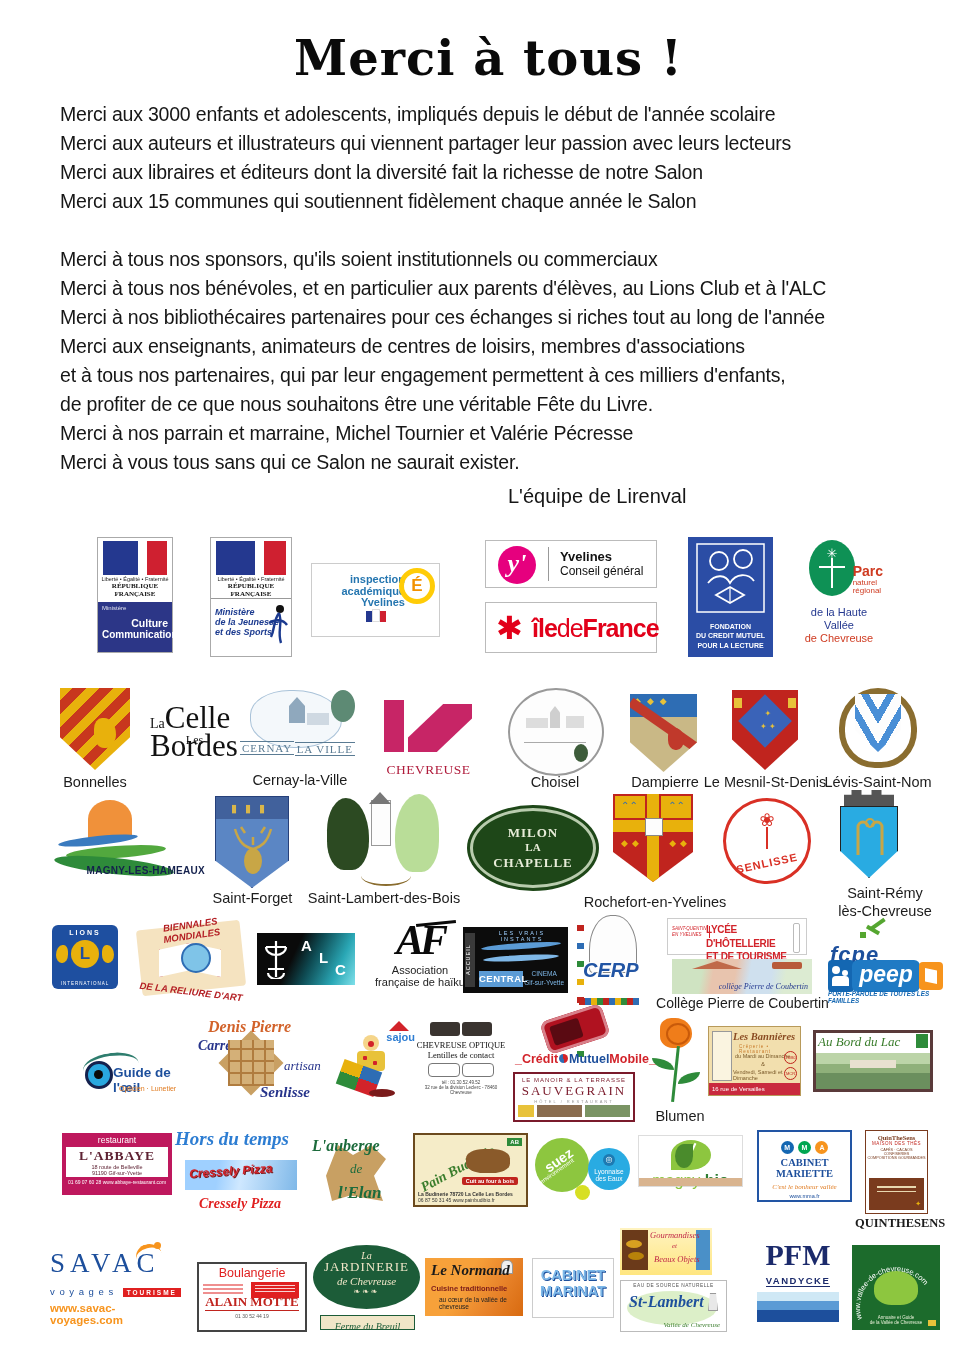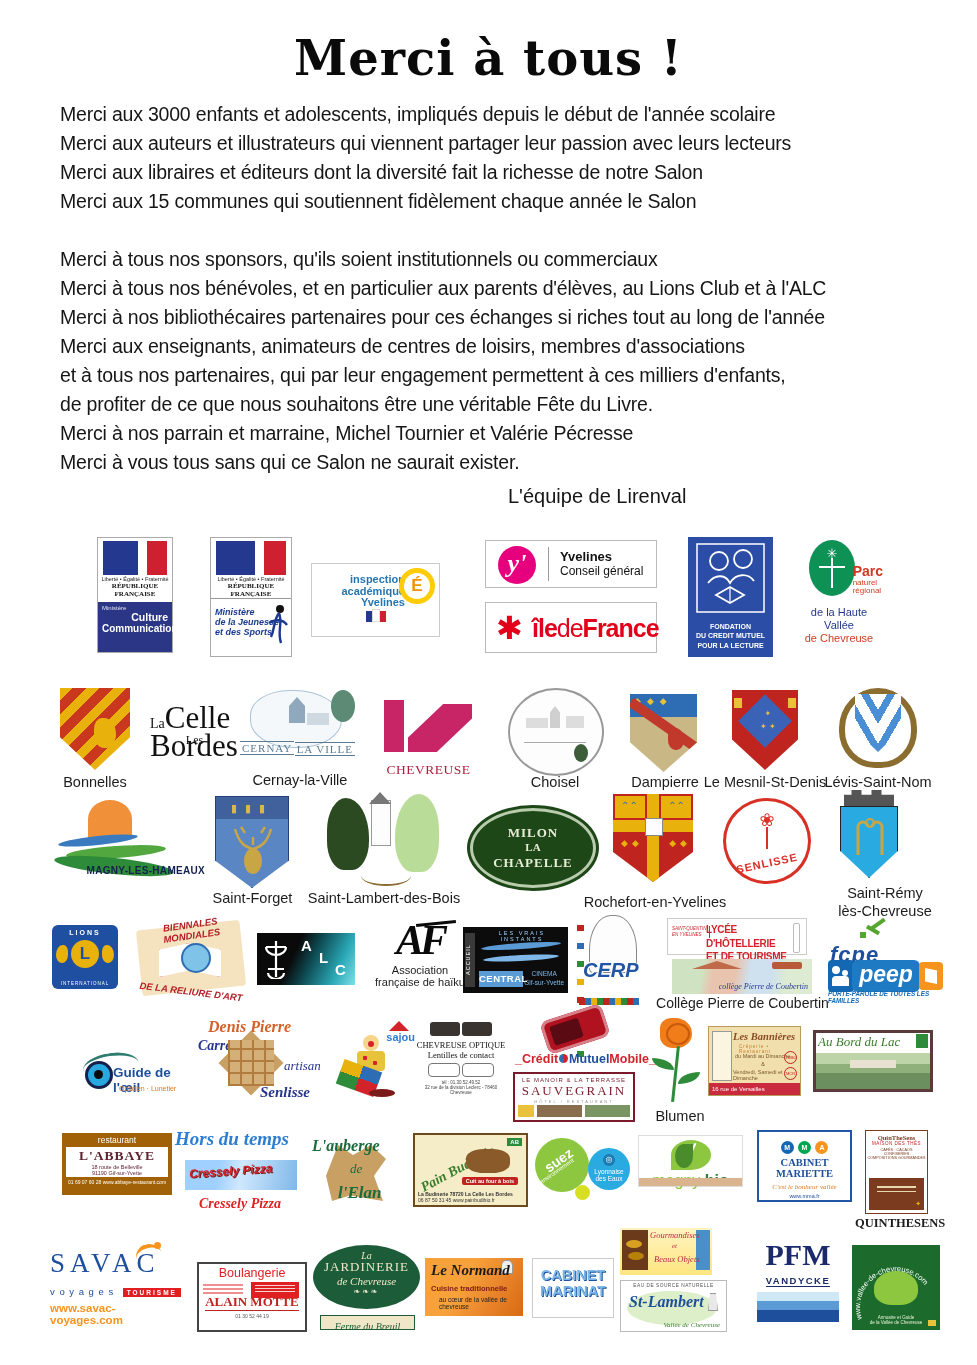--- a/index.html
+++ b/index.html
@@ -48,21 +48,21 @@
   <div class="ab tline" style="top:422px">Merci à nos parrain et marraine, Michel Tournier et Valérie Pécresse</div>
   <div class="ab tline" style="top:451px">Merci à vous tous sans qui ce Salon ne saurait exister.</div>
   <div class="ab sig" style="left:508px;top:485px">L'équipe de Lirenval</div>
 
   <div class="ab gov" style="left:97px;top:537px;width:76px;height:116px">
     <div class="marianne"></div>
     <div class="motto">Liberté • Égalité • Fraternité</div>
     <div class="repf">RÉPUBLIQUE FRANÇAISE</div>
     <div class="cultblue">
       <div style="font-size:6px;opacity:.85">Ministère</div>
-      <div style="font-size:10.5px;font-weight:bold;text-align:right;">Culture</div>
+      <div style="font-size:10.5px;font-weight:bold;text-align:right;margin-top:6px">Culture</div>
       <div style="font-size:10px;font-weight:bold">Communication</div>
     </div>
   </div>
 
   <div class="ab gov" style="left:210px;top:537px;width:82px;height:120px">
     <div class="marianne"></div>
     <div class="motto">Liberté • Égalité • Fraternité</div>
     <div class="repf">RÉPUBLIQUE FRANÇAISE</div>
     <div style="position:absolute;left:0;right:0;bottom:0;height:58px;border-top:1px solid #999;color:#1b3a8f;font-weight:bold;font-style:italic;text-align:left;padding:8px 4px 0 4px;box-sizing:border-box">
       <svg width="26" height="44" viewBox="0 0 26 44" style="position:absolute;right:2px;top:4px">
@@ -452,21 +452,21 @@
   </div>
 
   <div class="ab" style="left:813px;top:1030px;width:120px;height:62px;border:3px solid #5a3a3a;box-sizing:border-box;background:#fff">
     <div style="position:absolute;left:2px;top:1px;color:#3a7d2c;font-style:italic;font-family:'Liberation Serif',serif;font-size:13px">Au Bord du Lac</div>
     <div style="position:absolute;right:2px;top:1px;width:12px;height:14px;background:#2e8b3a"></div>
     <div style="position:absolute;left:0;bottom:0;width:100%;height:36px;background:linear-gradient(#bcd4a8 0 30%,#8fb07a 30% 55%,#6b8f5e 55% 100%)">
       <div style="position:absolute;left:30%;top:20%;width:40%;height:8px;background:#e8e0d0"></div>
     </div>
   </div>
 
-  <div class="ab" style="left:62px;top:1133px;width:110px;height:62px;background:#a16207">
+  <div class="ab" style="left:62px;top:1133px;width:110px;height:62px;background:#be185d">
     <div style="text-align:center;color:#fff;font-size:8.5px;padding-top:2px">restaurant</div>
     <div style="margin:2px 4px 0;background:#fff;text-align:center;padding:1px 0">
       <div class="ser" style="color:#5e2233;font-weight:bold;font-size:13.5px;letter-spacing:1px">L'ABBAYE</div>
       <div style="color:#5e2233;font-size:5.5px">18 route de Belleville</div>
       <div style="color:#5e2233;font-size:5.5px">91190 Gif-sur-Yvette</div>
     </div>
     <div style="text-align:center;color:#fff;font-size:5px;padding-top:2px">01 69 07 60 28  www.abbaye-restaurant.com</div>
   </div>
 
   <div class="ab" style="left:175px;top:1128px;width:130px;height:84px">

